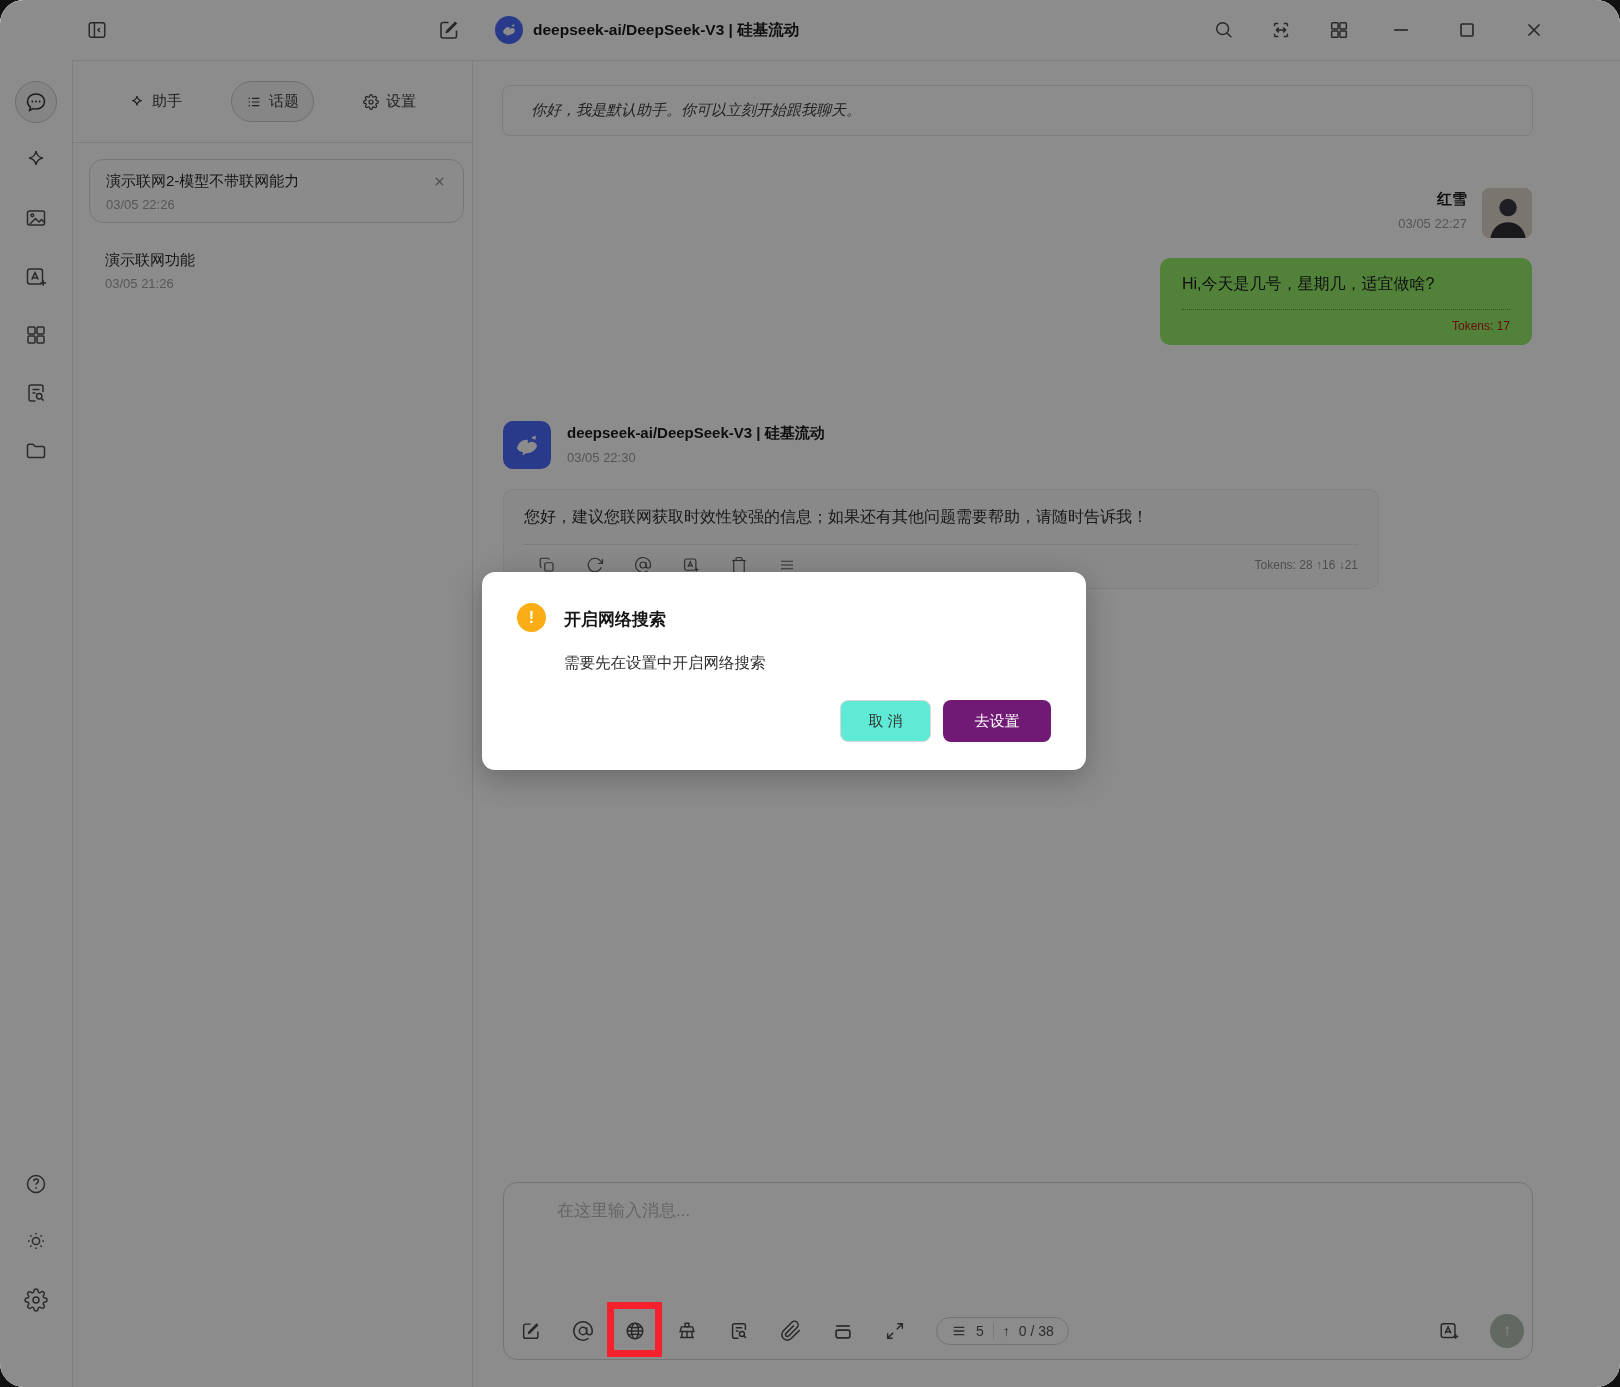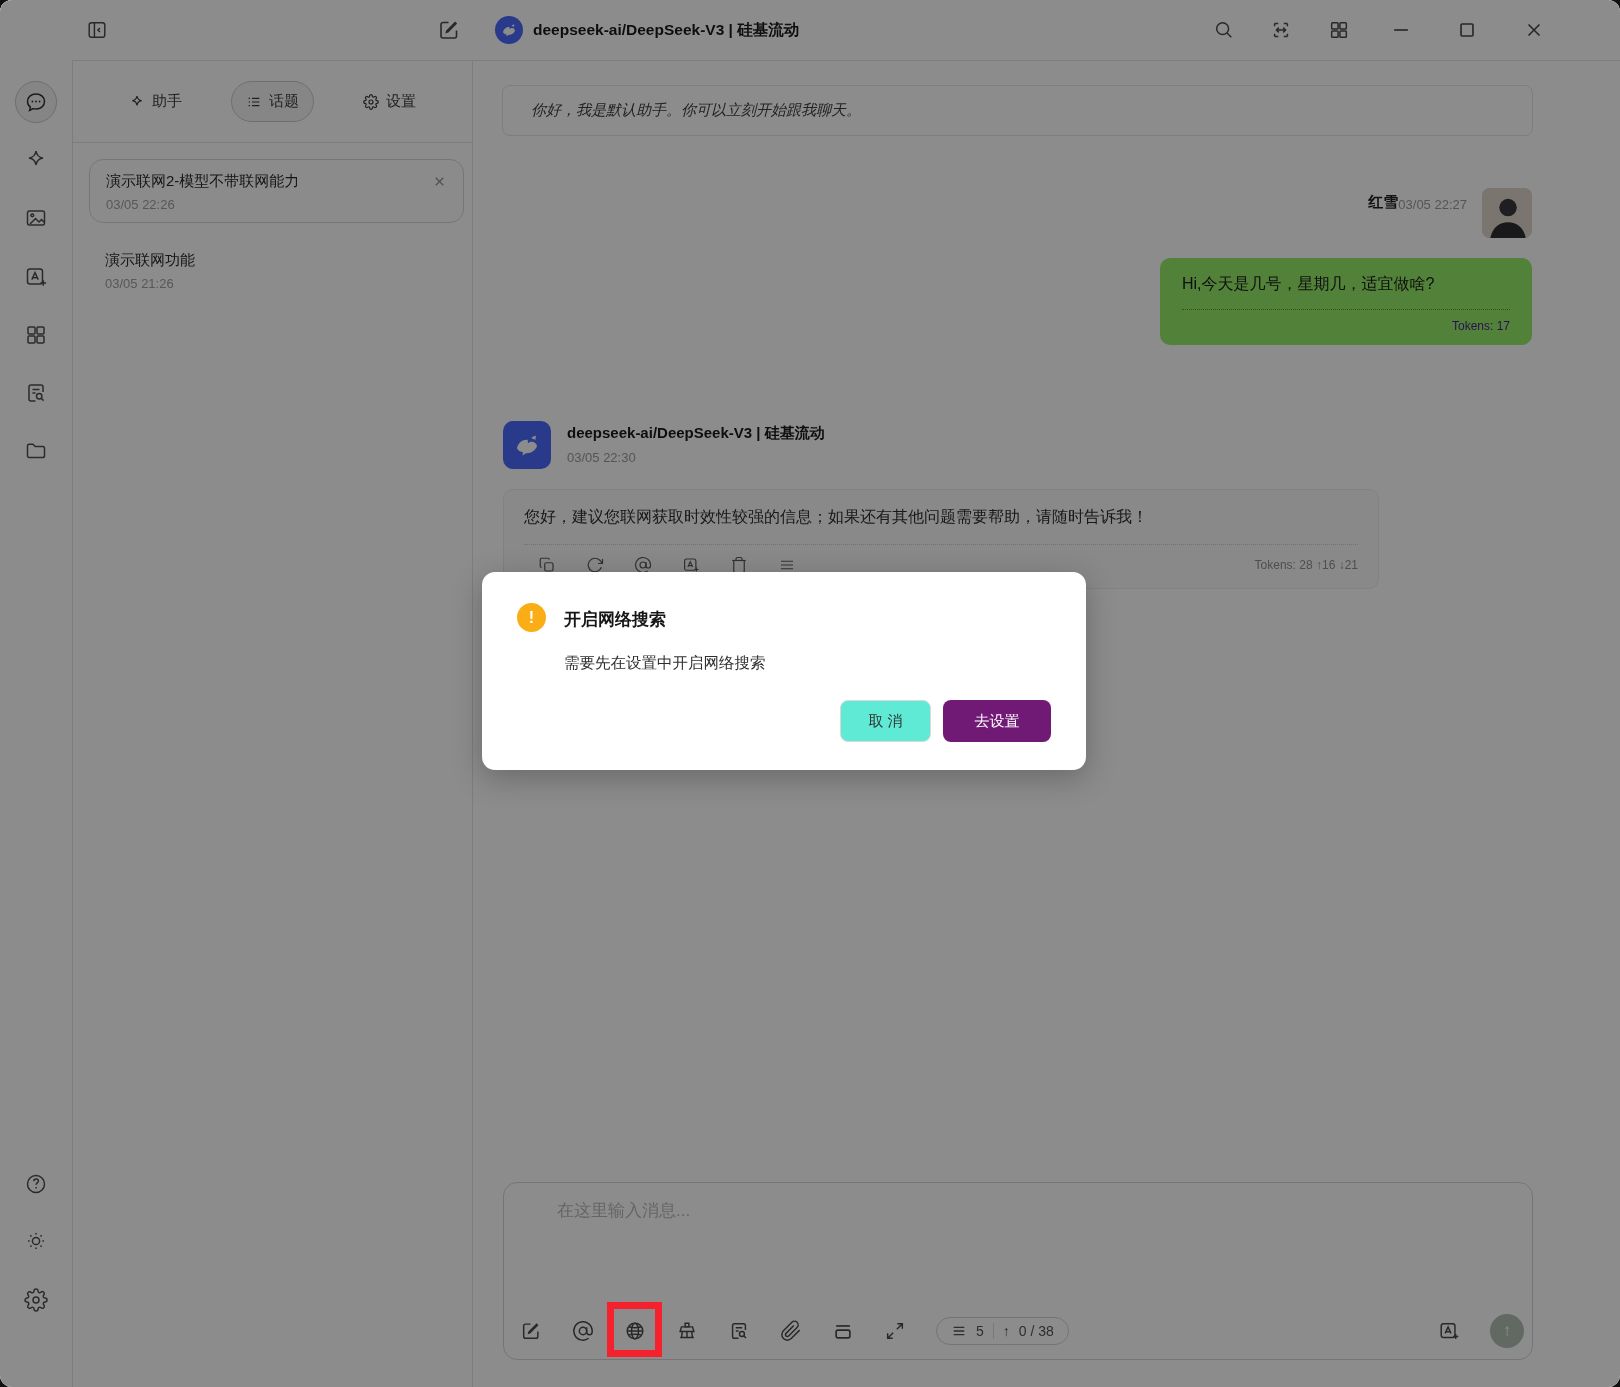--- a/index.html
+++ b/index.html
@@ -1,17 +1,17 @@
 <!DOCTYPE html>
 <html><head>
 <meta charset="utf-8">
 <style>
   html,body{margin:0;padding:0;background:#111;font-family:"Liberation Sans","DejaVu Sans",sans-serif;}
   *{box-sizing:border-box;}
-  .window{position:relative;width:1620px;height:1387px;background:#fff;border-radius:12px;overflow:hidden;}
+  .window{position:relative;width:1620px;height:1387px;background:#fff;border-radius:24px;overflow:hidden;}
   .hairline{position:absolute;background:#e4e4e4;}
   svg{display:block;}
   .ico{color:#4a4a4a;}
 
   
   .titlebar{position:absolute;left:0;top:0;width:100%;height:60px;background:#fff;}
   .avatar-top{position:absolute;left:13px;top:13px;width:44px;height:44px;border-radius:50%;overflow:hidden;background:#ddd5c9;}
   .tb-btn{position:absolute;top:17px;width:26px;height:26px;display:flex;align-items:center;justify-content:center;cursor:pointer;}
   .title-group{position:absolute;left:495px;top:16px;display:flex;align-items:center;gap:10px;}
   .ds-logo{width:28px;height:28px;border-radius:50%;background:#4d6bfe;display:flex;align-items:center;justify-content:center;}
@@ -33,28 +33,28 @@
   .topic-title{font-size:15px;color:#2b2b2b;}
   .topic-time{font-size:13px;color:#a0a0a0;margin-top:6px;}
   .topic-close{color:#8c8c8c;cursor:pointer;margin-left:8px;margin-top:2px;}
 
   
   .chat{position:absolute;left:473px;top:61px;right:0;bottom:0;background:#fff;}
   .greeting{position:absolute;left:29px;top:24px;width:1031px;height:51px;border:1px solid #e3e3e3;border-radius:8px;display:flex;align-items:center;padding-left:28px;font-size:15px;color:#3f3f3f;font-style:italic;}
 
   .user-block{position:absolute;right:88px;top:127px;display:flex;flex-direction:column;align-items:flex-end;}
   .user-head{display:flex;gap:15px;align-items:flex-start;}
-  .user-meta{display:flex;flex-direction:row;align-items:flex-end;padding-top:2px;}
+  .user-meta{display:flex;flex-direction:column;align-items:flex-end;padding-top:2px;}
   .user-name{font-size:15px;font-weight:bold;color:#1f1f1f;}
   .msg-time{font-size:13px;color:#9b9b9b;margin-top:7px;}
   .user-avatar{width:50px;height:50px;border-radius:8px;overflow:hidden;background:#ddd5c9;}
   .user-bubble{margin-top:20px;width:372px;background:#95ec69;border-radius:10px;padding:16px 22px 12px 22px;}
   .user-bubble .txt{font-size:16px;color:#1b1b1b;}
   .dotted{border-top:1px dotted rgba(0,0,0,.38);margin-top:14px;}
-  .tokens{font-size:12px;text-align:right;margin-top:9px;color:#4c1d95;}
+  .tokens{font-size:12px;text-align:right;margin-top:9px;color:#b91c1c;}
 
   .asst-block{position:absolute;left:30px;top:360px;}
   .asst-head{display:flex;gap:16px;align-items:flex-start;}
   .asst-logo{width:48px;height:48px;border-radius:10px;background:#4d6bfe;display:flex;align-items:center;justify-content:center;}
   .asst-name{font-size:15px;font-weight:bold;color:#1a1a1a;padding-top:3px;}
   .asst-bubble{margin-top:20px;width:876px;background:#fafafa;border:1px solid #ececec;border-radius:10px;padding:17px 20px 14px 20px;}
   .asst-bubble .txt{font-size:16px;color:#2f2f2f;}
   .asst-foot{display:flex;align-items:center;justify-content:space-between;margin-top:11px;}
   .foot-icons{display:flex;align-items:center;gap:30px;margin-left:14px;color:#5a5a5a;}
   .foot-icons .fi{cursor:pointer;}

